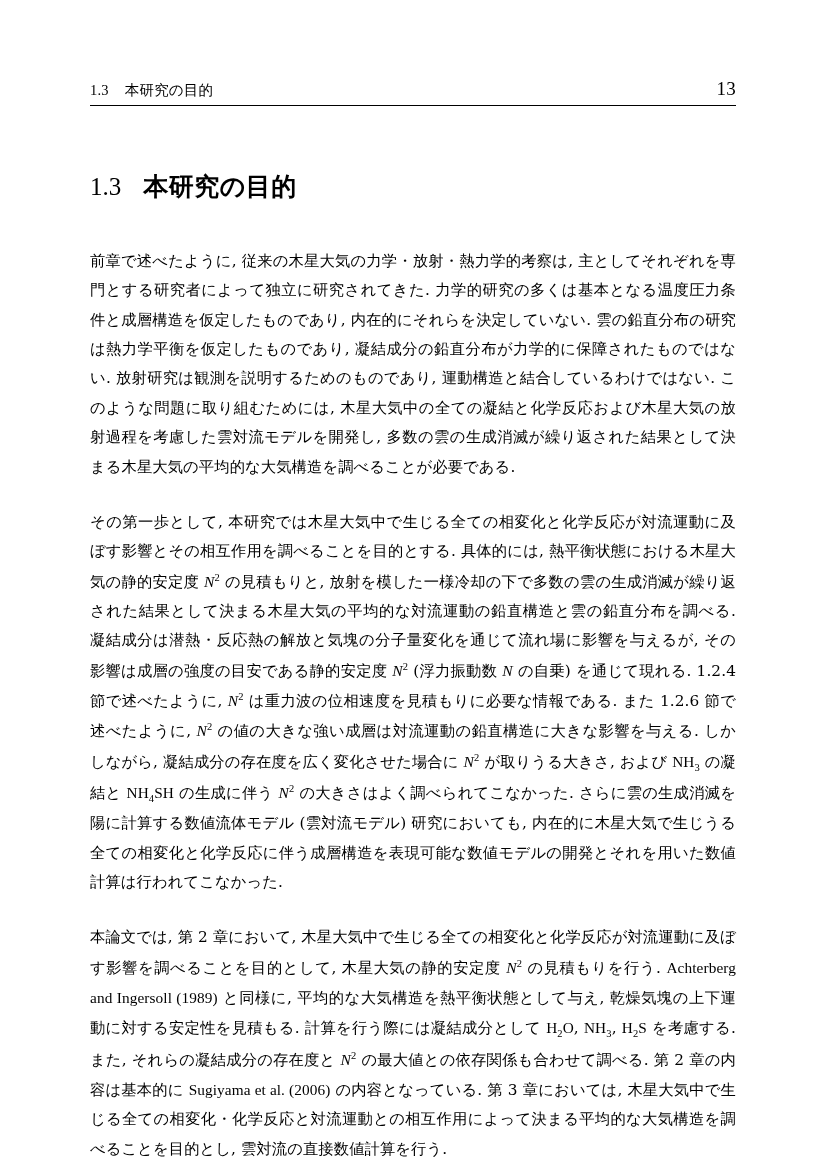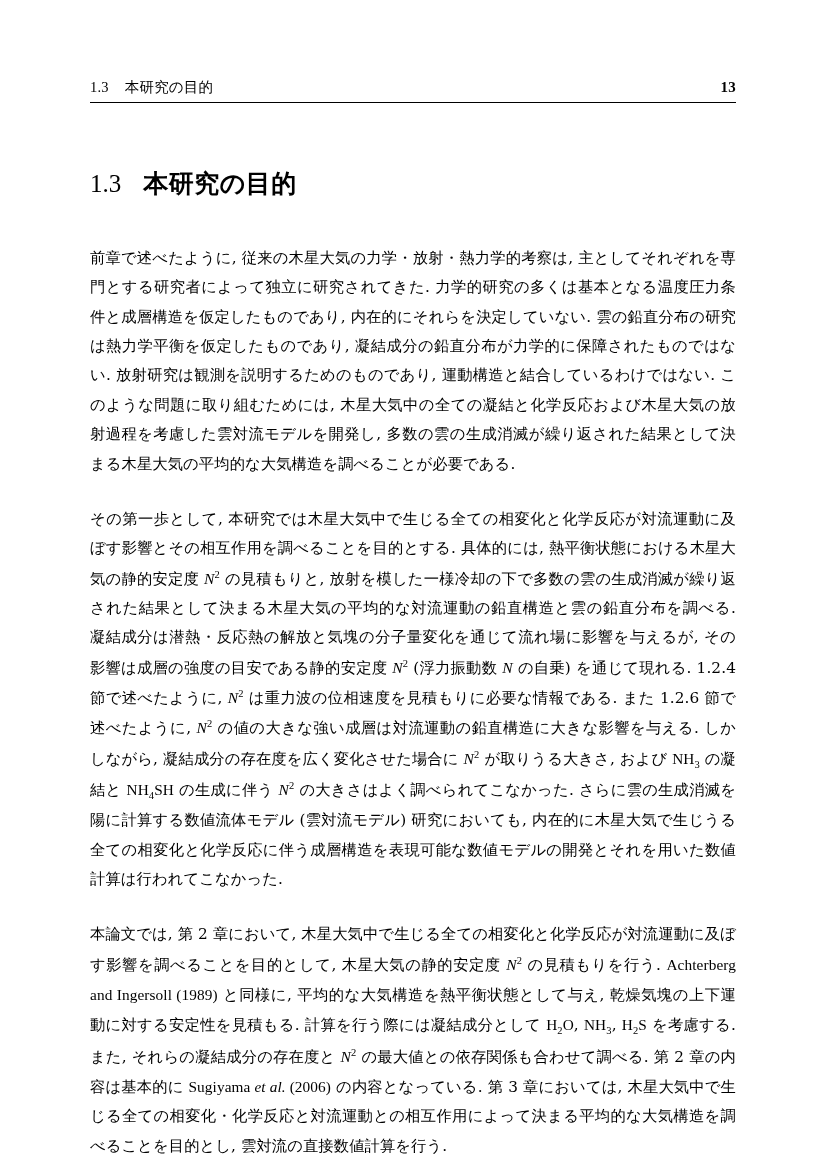--- a/index.html
+++ b/index.html
@@ -38,22 +38,22 @@
     display: flex;
     align-items: baseline;
   }
   .runhead-num {
     margin-right: 16px;
   }
   .runhead-title {
     font-family: "DejaVu Serif", "Liberation Serif", serif;
   }
   .runhead-page {
-    font-weight: bold;
-    font-size: 15px;
+    font-weight: normal;
+    font-size: 19px;
   }
   .rule {
     margin-top: 5px;
     border-bottom: 1.1px solid #000;
     width: 100%;
   }
   
   .section-head {
     margin-top: 64px;
     display: flex;
@@ -103,21 +103,20 @@
     font-size: 10.5px;
     vertical-align: sub;
     font-family: "Liberation Serif", serif;
     font-style: normal;
   }
   .cite {
     font-family: "Liberation Serif", "DejaVu Serif", serif;
   }
   .cite-it {
     font-family: "Liberation Serif", "DejaVu Serif", serif;
-    font-style: italic;
   }
 </style>
 </head>
 <body>
 
 <div class="page">
   <div class="content">
 
     <div class="runhead">
       <div class="runhead-left">

